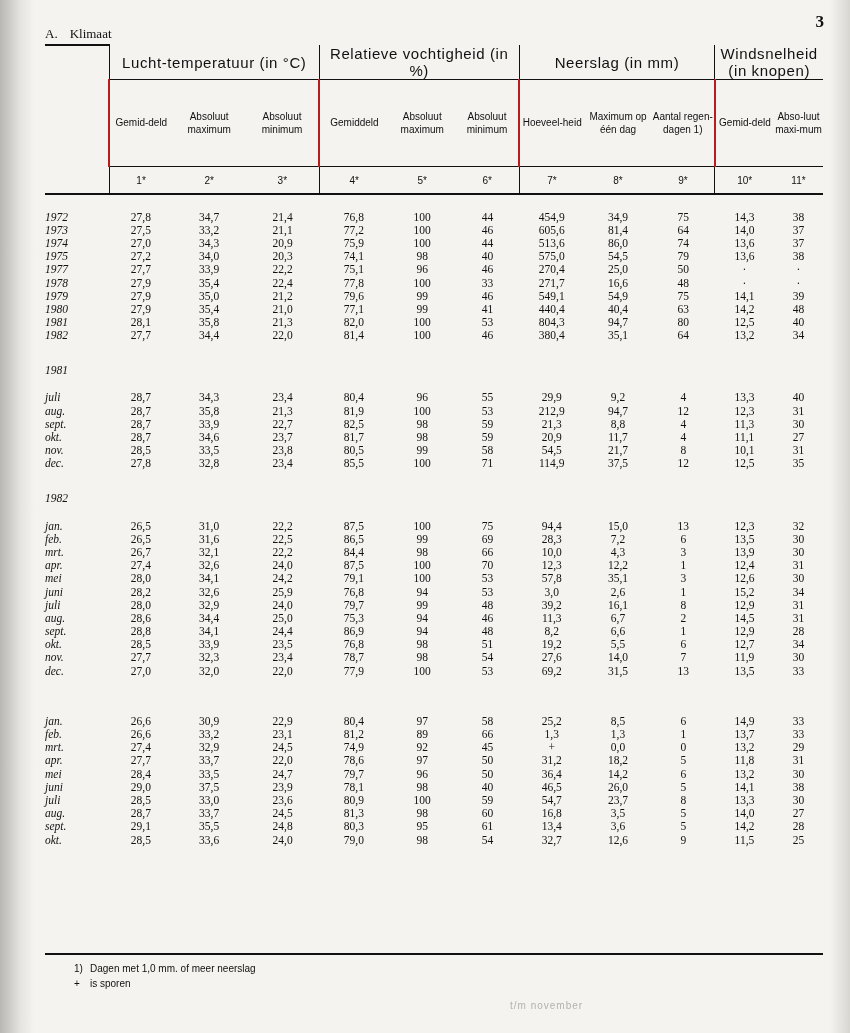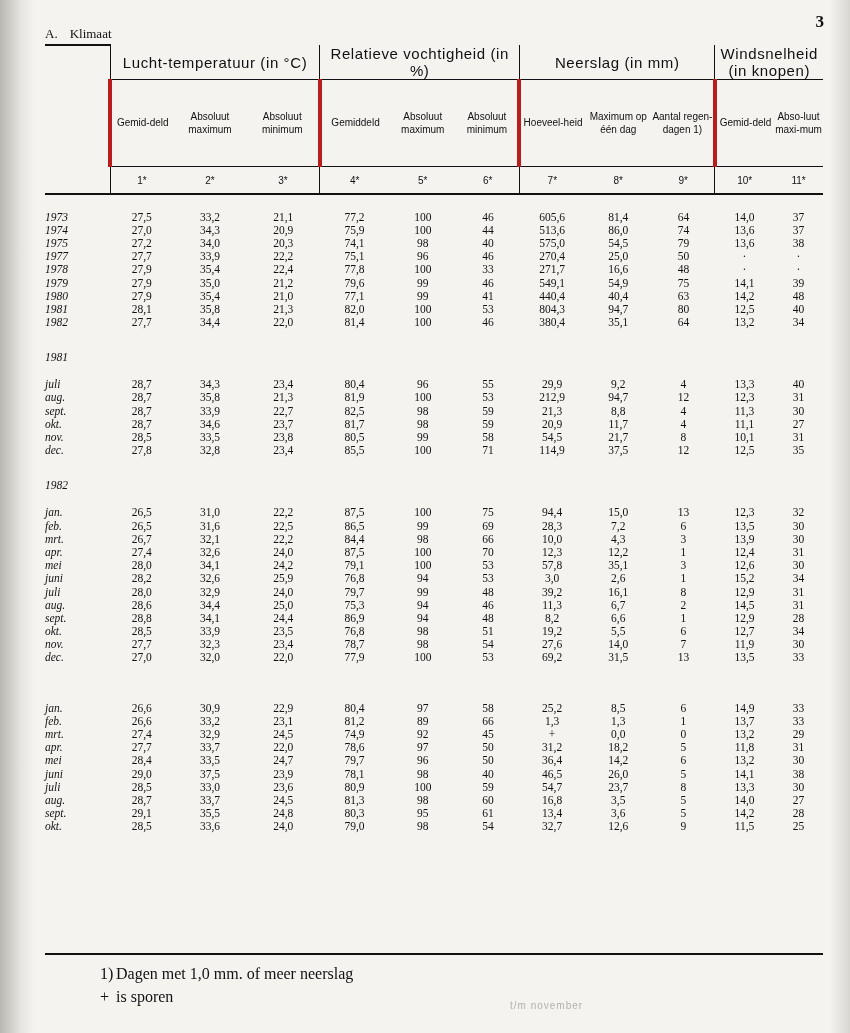--- a/index.html
+++ b/index.html
@@ -85,21 +85,21 @@
   .sub-head {
     text-align: center;
     font-size: 10px;
     line-height: 1.35;
     height: 86px;
     vertical-align: middle;
     border-bottom: 1px solid #111;
     font-weight: normal;
     padding: 0 2px;
   }
-  .sub-head.sep-l { border-left: 4px solid #b91c1c; }
+  .sub-head.sep-l { border-left: 2px solid #b91c1c; }
   .num-head {
     text-align: center;
     font-size: 10px;
     height: 26px;
     border-bottom: 2px solid #111;
     font-weight: normal;
   }
   .num-head.sep-l { border-left: 1px solid #111; }
 
   .firstcol { width: 62px; }
@@ -124,24 +124,24 @@
 
   .footnote-rule {
     position: absolute;
     left: 45px;
     right: 27px;
     top: 953px;
     border-top: 2px solid #111;
   }
   .footnotes {
     position: absolute;
-    left: 100px;
+    left: 74px;
     top: 962px;
-    font-size: 16px;
-    font-family: Liberation Serif, serif;
+    font-size: 10px;
+    font-family: Liberation Sans, sans-serif;
     line-height: 1.45;
   }
   .footnotes .fn-mark {
     display: inline-block;
     width: 16px;
   }
   .ghost {
     position: absolute;
     color: #b3b1ad;
     font-size: 10px;
@@ -215,20 +215,34 @@
         <td class="num-head sep-l">10*</td>
         <td class="num-head">11*</td>
       </tr>
     </thead>
 
     <tbody id="table-body">
         <tr class="spacer">
           <td colspan="12"></td>
         </tr>
         <tr>
+          <td class="rowlabel">1972</td>
+          <td class="datacell">27,8</td>
+          <td class="datacell">34,7</td>
+          <td class="datacell">21,4</td>
+          <td class="datacell">76,8</td>
+          <td class="datacell">100</td>
+          <td class="datacell">44</td>
+          <td class="datacell">454,9</td>
+          <td class="datacell">34,9</td>
+          <td class="datacell">75</td>
+          <td class="datacell">14,3</td>
+          <td class="datacell">38</td>
+        </tr>
+        <tr>
           <td class="rowlabel">1973</td>
           <td class="datacell">27,5</td>
           <td class="datacell">33,2</td>
           <td class="datacell">21,1</td>
           <td class="datacell">77,2</td>
           <td class="datacell">100</td>
           <td class="datacell">46</td>
           <td class="datacell">605,6</td>
           <td class="datacell">81,4</td>
           <td class="datacell">64</td>

